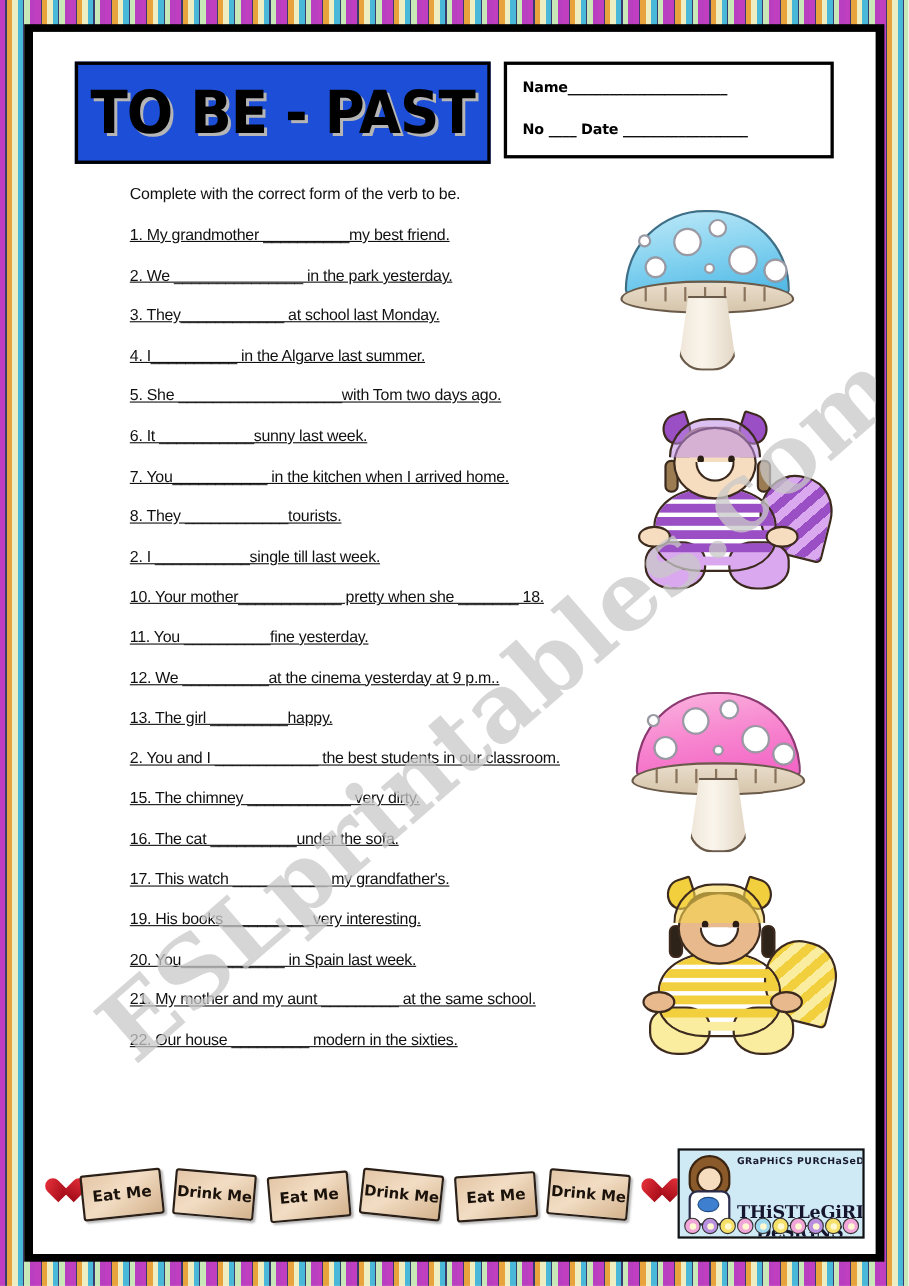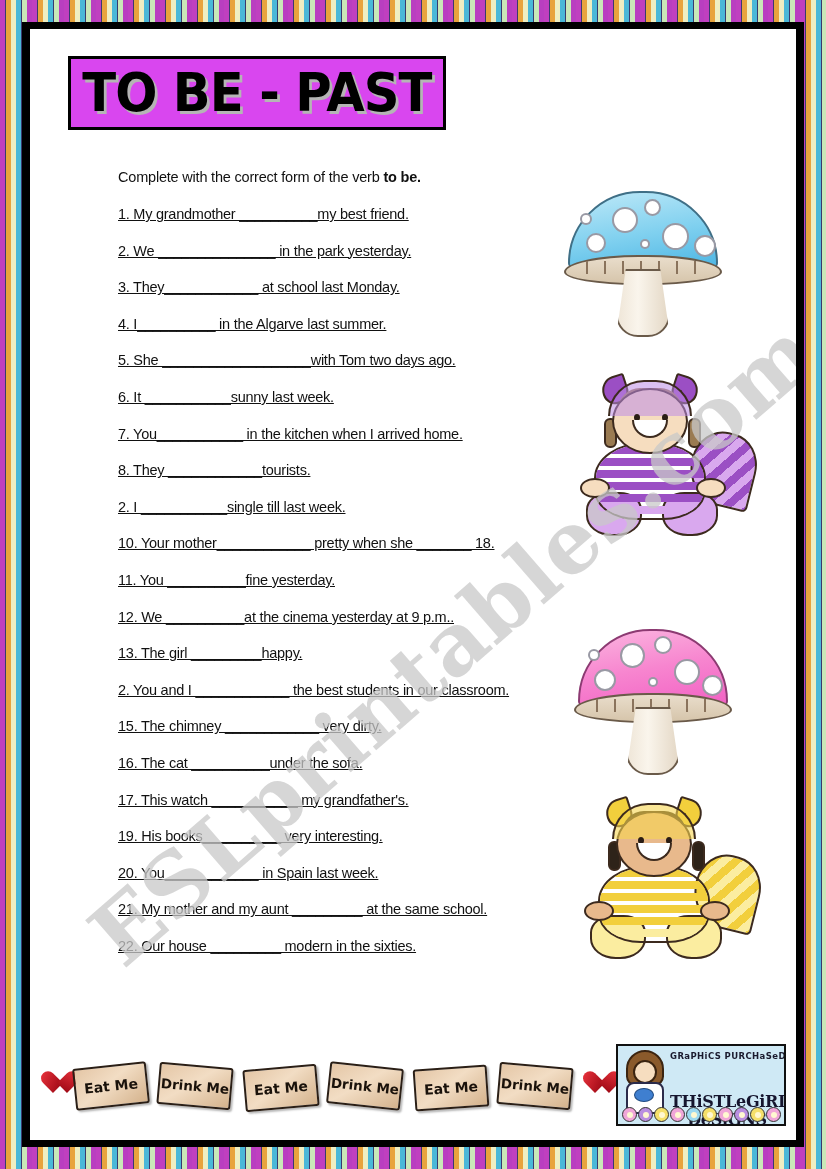--- a/index.html
+++ b/index.html
@@ -57,23 +57,23 @@
     z-index:6;
     letter-spacing:1px;
   }
 
   
   .header { position:absolute; left:0; top:0; width:766px; height:120px; }
 
   .title-box {
     position:absolute;
     left:38px; top:27px;
-    width:378px; height:74px;
+    width:378px; height:93px;
     border:3px solid #000;
-    background:#d946ef;
+    background:#1d4ed8;
     display:flex; align-items:center; justify-content:center;
   }
   .title-text {
     font-family:"DejaVu Sans", sans-serif;
     font-weight:700;
     font-size:54px;
     line-height:56px;
     letter-spacing:-1px;
     color:#000;
     transform:scaleX(.92);
@@ -101,21 +101,21 @@
 
   
   .instruction {
     position:absolute;
     left:88px; top:140px;
     font-size:14.5px;
     color:#111;
     font-family:"Liberation Sans", sans-serif;
     letter-spacing:-.2px;
   }
-  .instruction b { font-weight:700;margin-top:48px; }
+  .instruction b { font-weight:400;margin-top:48px; }
 
   
   .questions {
     position:absolute;
     left:88px; top:178px;
     width:460px;
   }
   .q {
     font-size:14.5px;
     line-height:1;
@@ -336,20 +336,31 @@
   <div class="black-frame"></div>
 
   <div class="sheet">
 
     <div class="header">
 
       <div class="title-box">
         <span class="title-text">TO BE - PAST</span>
       </div>
 
+      <div class="name-box">
+        <div class="name-line">
+          <span>Name</span><span>_______________________</span>
+        </div>
+        <div class="name-line second">
+          <span>No</span>
+          <span>____</span>
+          <span>Date</span>
+          <span>__________________</span>
+        </div>
+      </div>
     </div>
 
     <div class="instruction">
       <span>Complete with the correct form of the verb </span><b>to be.</b>
     </div>
 
     <div class="questions">
       <div class="q">1. My grandmother __________my best friend.</div>
       <div class="q">2.  We _______________ in the park yesterday.</div>
       <div class="q">3. They____________ at school last Monday.</div>

